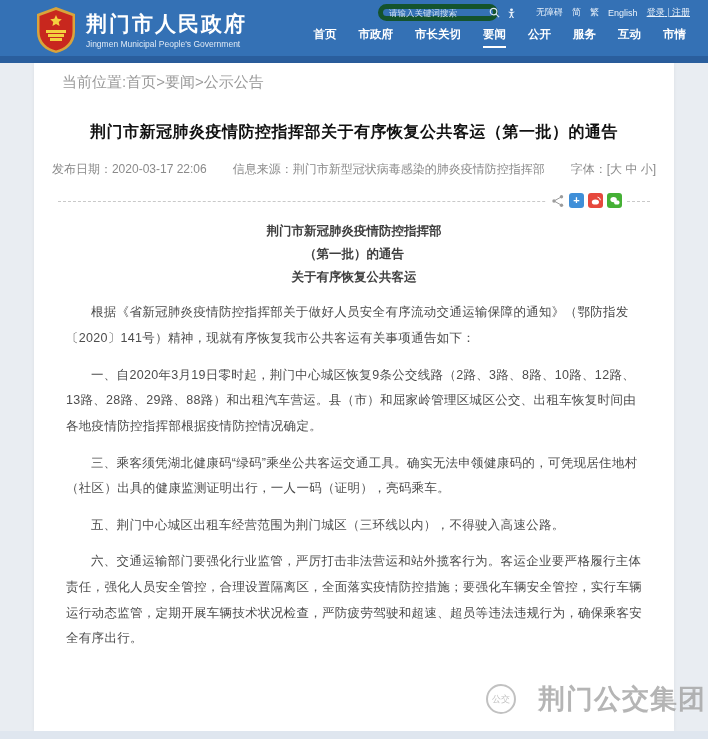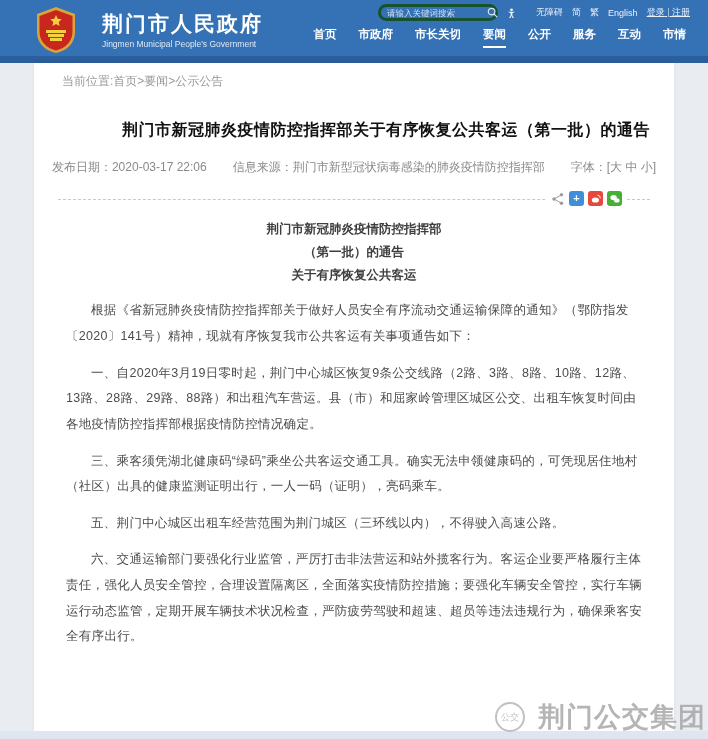--- a/index.html
+++ b/index.html
@@ -13,32 +13,32 @@
 
   
   .site-header {
     background: #3471b5;
     height: 56px;
     display: flex;
     justify-content: space-between;
     padding: 0 18px 0 34px;
   }
   .header-strip { height: 7px; background: #2a5e9d; }
-  .brand { display: flex; align-items: center; gap: 24px; padding-top: 4px; }
+  .brand { display: flex; align-items: center; gap: 8px; padding-top: 4px; }
   .emblem { width: 44px; height: 48px; flex: 0 0 auto; }
   .brand-text .site-title {
     color: #fff; font-size: 21px; font-weight: bold; letter-spacing: 2px; line-height: 1.2;
   }
   .brand-text .site-subtitle { color: #dfe9f5; font-size: 8.5px; margin-top: 2px; }
 
   .header-right { display: flex; flex-direction: column; justify-content: space-between; padding: 4px 0 0 0; }
   .utility-row { display: flex; align-items: center; gap: 9px; justify-content: flex-end; }
   .search-pill {
     display: flex; align-items: center;
-    border: 3px solid #14532d; border-radius: 10px;
+    border: 5px solid #14532d; border-radius: 10px;
     height: 17px; padding: 0 6px; width: 120px;
   }
   .search-pill input {
     background: transparent; border: none; outline: none;
     color: #d8e6f5; font-size: 8.5px; width: 100px;
     font-family: "Liberation Sans", sans-serif;
   }
   .search-pill input::placeholder { color: #cfe0f2; }
   .search-pill svg { flex: 0 0 auto; }
   .util-link { color: #eaf2fb; font-size: 9px; cursor: pointer; display: inline-flex; align-items: center; gap: 20px; }
@@ -51,24 +51,24 @@
     padding-bottom: 4px; cursor: pointer; white-space: nowrap;
   }
   .nav-item.active { border-bottom: 2px solid #fff; }
 
   
   .content-bg { height: 668px; background: #e9edf2; padding-top: 0; }
   .card {
     width: 640px; margin: 0 auto; background: #fff; height: 100%;
     padding: 0 24px; position: relative; box-shadow: 0 0 4px rgba(0,0,0,0.06);
   }
-  .breadcrumb { font-size: 12px; color: #9a9a9a; padding: 10px 0 0 4px; }
+  .breadcrumb { font-size: 15px; color: #9a9a9a; padding: 10px 0 0 4px; }
 
   .article-title {
-    text-align: right; font-size: 16px; font-weight: bold; color: #111;
+    text-align: center; font-size: 16px; font-weight: bold; color: #111;
     margin-top: 30px; white-space: nowrap; letter-spacing: 0.5px;
   }
   .meta-row {
     display: flex; justify-content: center; gap: 26px;
     font-size: 12px; color: #8a8a8a; margin-top: 18px;
   }
   .meta-item { white-space: nowrap; }
   .font-ctrl { cursor: pointer; color: #8a8a8a; }
 
   .divider { border-bottom: 1px dashed #c9c9c9; margin-top: 12px; position: relative; height: 12px; }
@@ -78,22 +78,22 @@
   .article-body { padding: 14px 8px 0 8px; }
   .doc-heading { text-align: center; font-size: 12.5px; font-weight: bold; color: #3f3f3f; line-height: 1.85; }
   .doc-heading.first { margin-top: 4px; }
   .article-body p {
     font-size: 12.5px; color: #4c4c4c; line-height: 2.05;
     text-indent: 2em; margin-top: 11px; letter-spacing: 0.3px;
   }
 
   
   .watermark {
-    position: absolute; right: 2px; bottom: 4px;
-    display: flex; align-items: center; gap: 13px;
+    position: absolute; right: 2px; bottom: 22px;
+    display: flex; align-items: center; gap: 22px;
     opacity: 0.75; pointer-events: none; z-index: 5;
   }
   .watermark-circle {
     width: 30px; height: 30px; border: 2px solid #adadad; border-radius: 50%;
     color: #adadad; font-size: 9px; display: flex; align-items: center; justify-content: center;
   }
   .watermark-text {
     color: #9d9d9d; font-size: 27px; font-weight: bold; letter-spacing: 1px;
     text-shadow: 0 0 1px #fff;
   }

